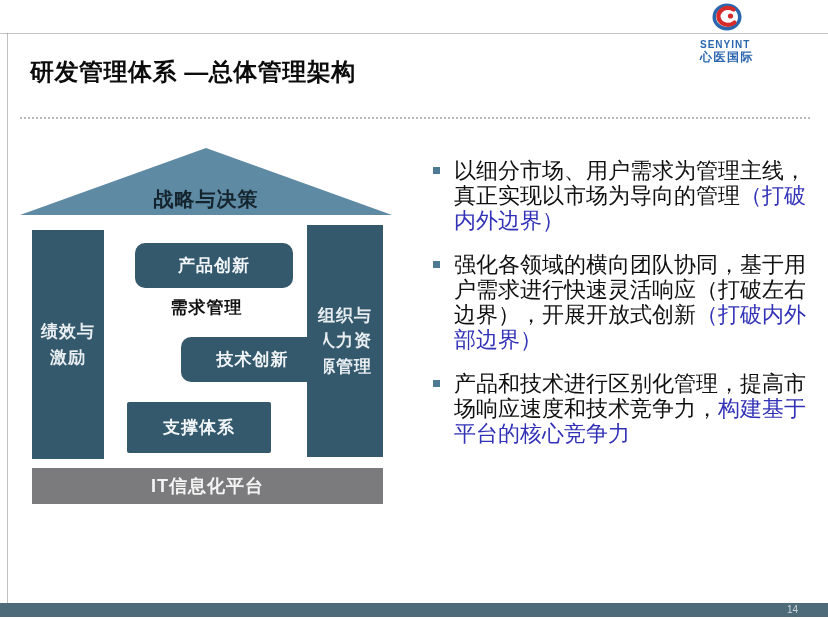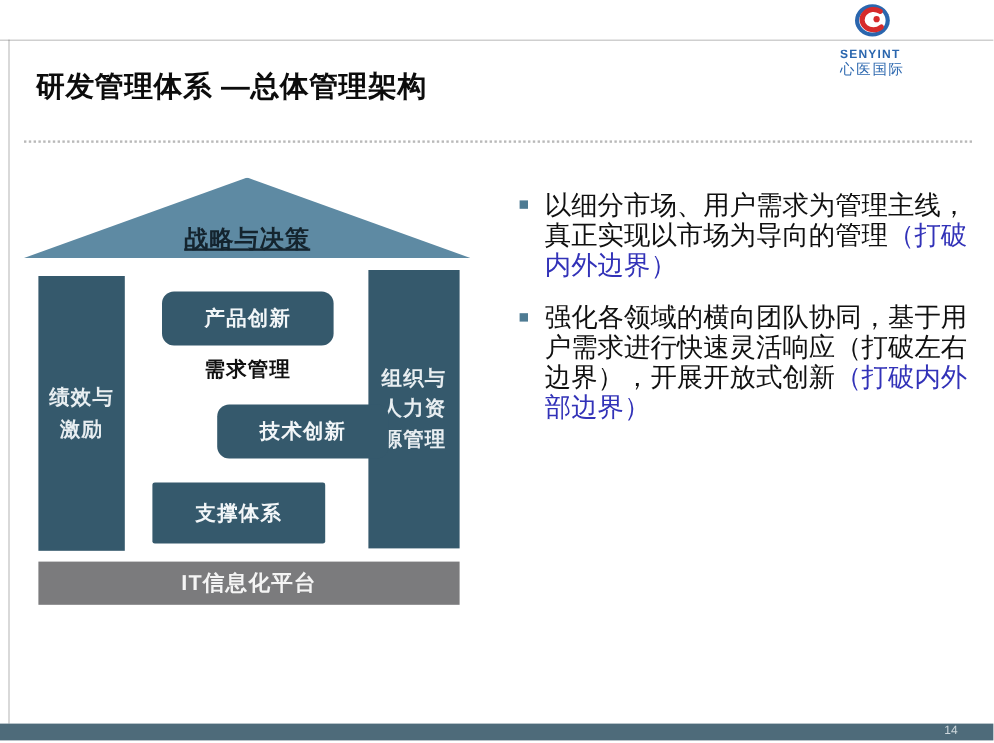--- a/index.html
+++ b/index.html
@@ -10,38 +10,38 @@
   body{width:828px;height:619px;position:relative;background:#fff;overflow:hidden;
        font-family:"Liberation Sans","DejaVu Sans",sans-serif;}
   .abs{position:absolute;flex-direction:column;}
 
   
   .header-line{top:33px;left:0;width:828px;height:1px;background:var(--linegray);}
   .left-vline{left:7px;top:33px;width:1px;height:570px;background:rgba(90,90,90,.38);}
   .logo{top:3px;left:700px;display:flex;align-items:center;gap:5px;}
   .logo-text{display:flex;flex-direction:column;line-height:1.05;}
   .logo-brand{font-size:10px;font-weight:bold;color:#2a66ae;letter-spacing:1px;}
-  .logo-brand-cn{font-size:12px;font-weight:normal;color:#2a66ae;letter-spacing:1.5px;}
+  .logo-brand-cn{font-size:12px;font-weight:bold;color:#2a66ae;letter-spacing:1.5px;}
   .page-title{left:30px;top:56px;font-size:24px;font-weight:bold;color:#0c0c0c;letter-spacing:.5px;}
   .dotted-line{left:20px;top:117px;width:790px;border-top:2px dotted #b9b9b9;height:0;}
 
   
   .roof{left:20px;top:148px;width:372px;height:67px;background:var(--roof);
         clip-path:polygon(50% 0,100% 100%,0 100%);}
   .roof-label{left:20px;top:186px;width:372px;text-align:center;font-size:20px;
-        font-weight:bold;color:#14242e;letter-spacing:1px;text-decoration:underline;}
+        font-weight:bold;color:#14242e;letter-spacing:1px;}
   .pillar{background:var(--pillar);color:#e8eef1;display:flex;align-items:center;
         justify-content:center;text-align:center;font-size:17px;font-weight:600;
         line-height:1.5;white-space:pre-line;letter-spacing:1px;}
   .pillar-left{left:32px;top:230px;width:72px;height:229px;}
   .pillar-right{left:307px;top:225px;width:76px;height:232px;}
   .hbox{background:var(--pillar);color:#f2f6f8;display:flex;align-items:center;
         justify-content:center;font-size:17px;font-weight:600;letter-spacing:1px;}
   .hbox-round{border-radius:10px;}
-  .box-product{left:135px;top:243px;width:143px;height:45px;}
+  .box-product{left:135px;top:243px;width:158px;height:45px;}
   .mid-label{left:135px;top:296px;width:143px;text-align:center;font-size:17px;
         font-weight:600;color:#111;letter-spacing:1px;}
   .box-tech{left:135px;top:337px;width:143px;height:45px;margin-left:46px;}
   .box-support{left:127px;top:402px;width:144px;height:51px;border-radius:2px;}
   .base-bar{left:32px;top:468px;width:351px;height:36px;background:var(--graybar);
         color:#f4f4f4;display:flex;align-items:center;justify-content:center;
         font-size:18px;font-weight:600;letter-spacing:1px;}
 
   
   .bullet-list{left:433px;top:158px;width:384px;}
@@ -93,17 +93,21 @@
 
 <div class="abs bullet-list">
     <div class="bullet">
       <span class="marker"></span>
       <span class="btext"><span>以细分市场、用户需求为管理主线，真正实现以市场为导向的管理</span><span class="blue">（打破内外边界）</span></span>
     </div>
     <div class="bullet">
       <span class="marker"></span>
       <span class="btext"><span>强化各领域的横向团队协同，基于用户需求进行快速灵活响应（打破左右边界），开展开放式创新</span><span class="blue">（打破内外部边界）</span></span>
     </div>
+    <div class="bullet">
+      <span class="marker"></span>
+      <span class="btext"><span>产品和技术进行区别化管理，提高市场响应速度和技术竞争力，</span><span class="blue">构建基于平台的核心竞争力</span></span>
+    </div>
   </div>
 
 <div class="abs bottom-bar">
   <span class="page-number">14</span>
 </div>
 
 </body></html>

